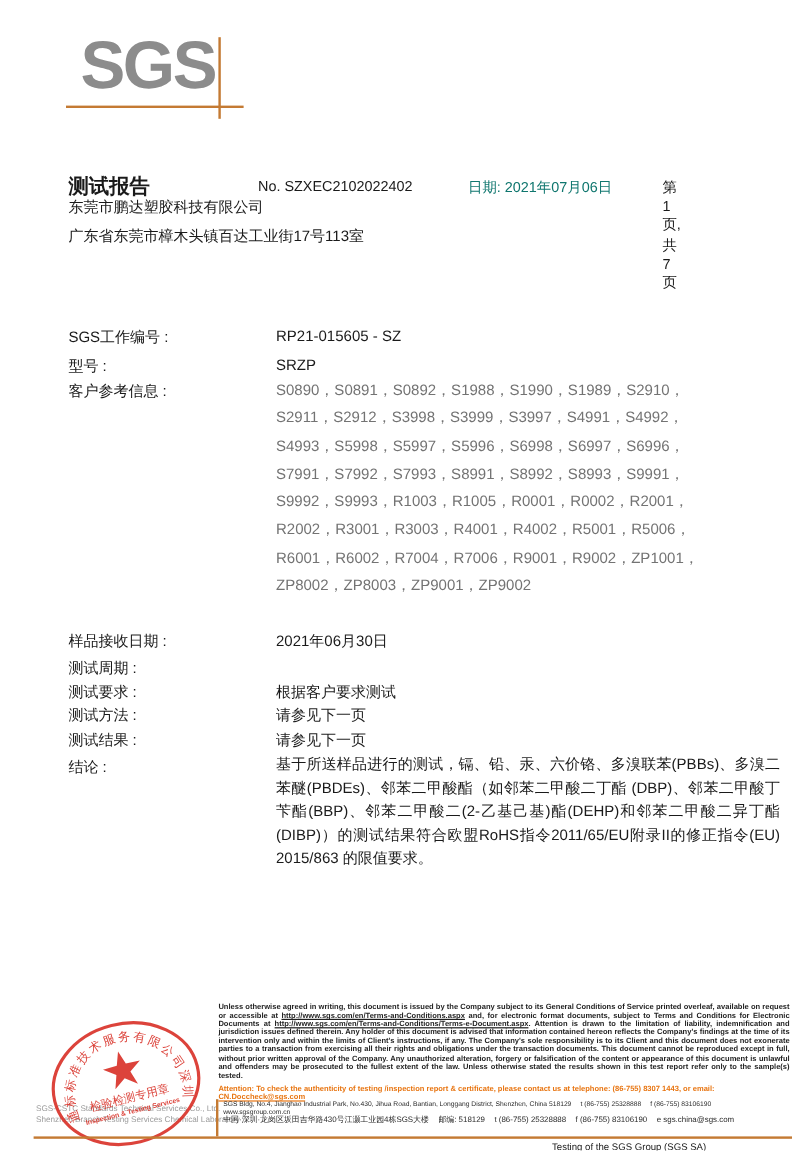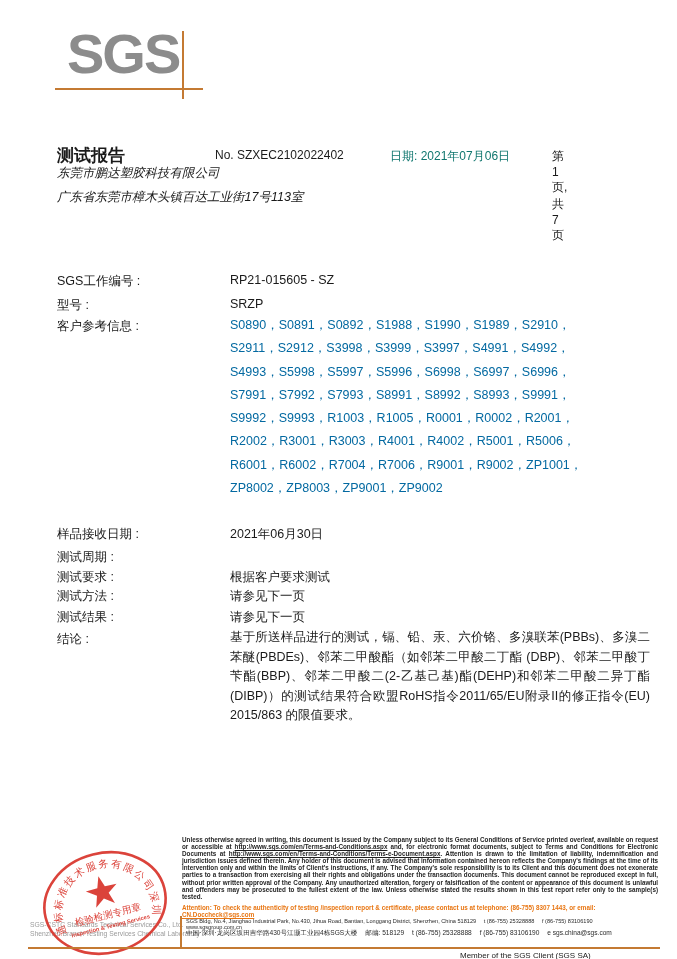--- a/index.html
+++ b/index.html
@@ -12,28 +12,28 @@
           color:#8c8c8c; letter-spacing:-2px; line-height:60px;margin-left:12px; }
   .mark-h { position:absolute; left:55px; top:88px; width:148px; height:2px; background:#c47a33; }
   .mark-v { position:absolute; left:182px; top:31px; width:2px; height:68px; background:#c47a33; }
 
   .title-row { position:absolute; left:0; top:121px; width:556px; height:22px;margin-top:23px; }
   .doc-title { position:absolute; left:57px; top:0; font-size:17px; font-weight:bold; color:#1a1a1a; }
   .report-no { position:absolute; left:215px; top:4px; font-size:12px; color:#1a1a1a; }
   .report-date { position:absolute; left:390px; top:4px; font-size:12px; color:#0f766e; }
   .report-page { position:absolute; left:552px; top:4px; font-size:12px; color:#1a1a1a; }
 
-  .company { position:absolute; left:57px; top:161px; font-size:12.5px; line-height:24px; color:#1a1a1a;font-style:italic; }
+  .company { position:absolute; left:57px; top:161px; font-size:12.5px; line-height:24px; color:#1a1a1a; }
 
   .intro { position:absolute; left:57px; top:247px; font-size:12.5px; color:#1a1a1a; }
 
   
   .lbl { position:absolute; left:57px; font-size:12.5px; color:#1a1a1a; }
   .val { position:absolute; left:230px; font-size:12.5px; color:#1a1a1a; }
-  .ref-lines { position:absolute; left:230px; top:314px; font-size:12.5px; line-height:23.3px; color:#0369a1; }
+  .ref-lines { position:absolute; left:230px; top:314px; font-size:12.5px; line-height:23.3px; color:#737373; }
   .conclusion { position:absolute; left:230px; top:628px; width:420px; font-size:12.5px;
                 line-height:19.5px; color:#1a1a1a; text-align:justify; }
 
   
   .disclaimer { position:absolute; left:182px; top:836px; width:476px; font-size:6.3px;
                 line-height:7.1px; color:#1f1f1f; text-align:justify; font-weight:bold; }
   .disclaimer .url { text-decoration:underline; }
   .attention { position:absolute; left:182px; top:905px; width:476px; font-size:6.3px;
                line-height:6.9px; color:#e87511; font-weight:bold; }
   .attention .email { text-decoration:underline; }
@@ -134,15 +134,15 @@
     <span>www.sgsgroup.com.cn</span>
   </div>
   <div class="addr-cn">
     <span>中国·深圳·龙岗区坂田吉华路430号江灏工业园4栋SGS大楼</span>
     <span>邮编: 518129</span>
     <span>t (86-755) 25328888</span>
     <span>f (86-755) 83106190</span>
     <span>e sgs.china@sgs.com</span>
   </div>
 
-  <div class="member">Member of the SGS Client (SGS SA)</div>
+  <div class="member">Testing of the SGS Group (SGS SA)</div>
 
 </div>
 
 </body></html>

